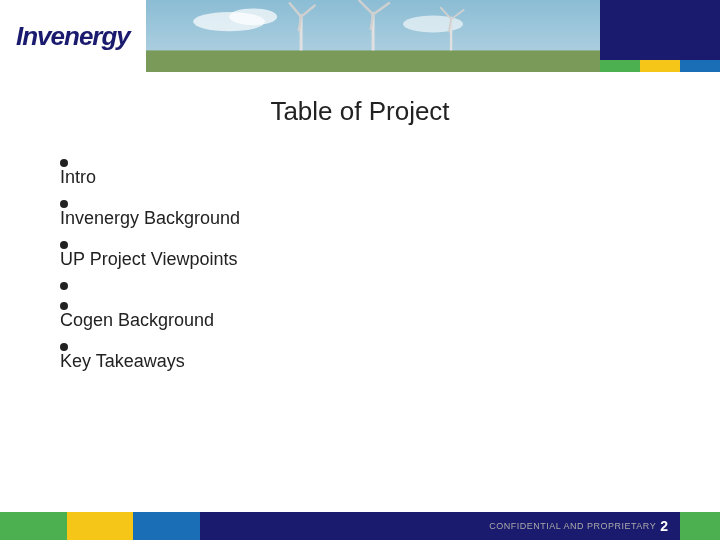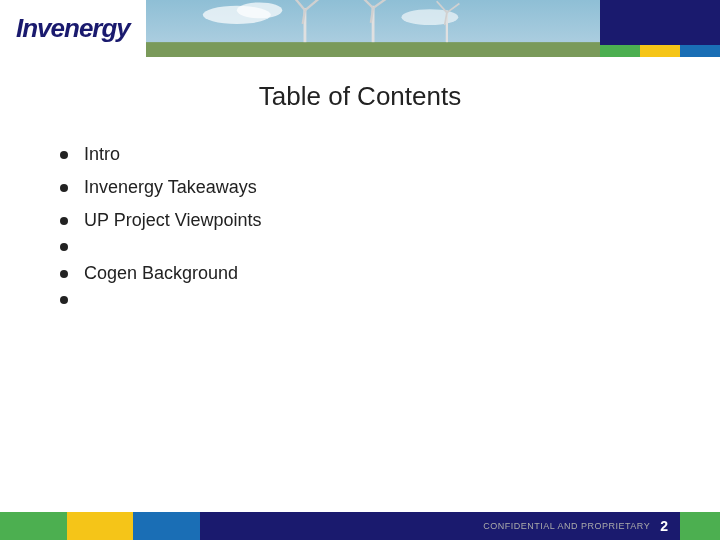--- a/index.html
+++ b/index.html
@@ -10,21 +10,21 @@
       background: #ffffff;
       font-family: Arial, Helvetica, sans-serif;
       position: relative;
       overflow: hidden;
     }
 
     
     .header {
       display: flex;
       align-items: stretch;
-      height: 57px;
+      height: 72px;
       width: 100%;
     }
 
     .header-logo {
       display: flex;
       align-items: center;
       padding: 8px 16px;
       flex: 0 0 auto;
     }
 
@@ -86,24 +86,25 @@
       padding: 10px 60px 10px 60px;
     }
 
     .toc-list {
       list-style: none;
       padding: 0;
     }
 
     .toc-list li {
       display: flex;
-      align-items: center;
+      align-items: flex-start;
       padding: 6px 0;
       font-size: 18px;
       color: #222222;
+      flex-direction: column;
     }
 
     .bullet {
       width: 8px;
       height: 8px;
       border-radius: 50%;
       background: #222222;
       margin-right: 16px;
       flex-shrink: 0;
     }
@@ -134,21 +135,21 @@
       background: #1a1a6e;
       height: 100%;
     }
 
     .footer-right {
       display: flex;
       align-items: center;
       background: #1a1a6e;
       padding: 0 12px;
       height: 100%;
-      gap: 10px;
+      gap: 4px;
     }
 
     .footer-confidential {
       color: #aaaaaa;
       font-size: 9px;
       letter-spacing: 0.5px;
       white-space: nowrap;
     }
 
     .footer-page {
@@ -209,46 +210,47 @@
     <div class="bar-top-right"></div>
     <div class="bar-bottom-right">
       <div class="bar-green"></div>
       <div class="bar-yellow"></div>
       <div class="bar-blue-mid"></div>
     </div>
   </div>
 </div>
 
 <div class="title-section">
-  <h1>Table of Contents</h1>
+  <h1>Table of Project</h1>
 </div>
 
 <div class="content">
   <ul class="toc-list" id="toc-list">
   <li>
         <span class="bullet"></span>
         <span>Intro</span>
       </li>
       <li>
         <span class="bullet"></span>
-        <span>Invenergy Takeaways</span>
+        <span>Invenergy Background</span>
       </li>
       <li>
         <span class="bullet"></span>
         <span>UP Project Viewpoints</span>
       </li>
       <li>
         <span class="bullet"></span>
       </li>
       <li>
         <span class="bullet"></span>
         <span>Cogen Background</span>
       </li>
       <li>
         <span class="bullet"></span>
+        <span>Key Takeaways</span>
       </li>
     </ul>
 </div>
 
 <div class="footer">
   <div class="footer-bars">
     <div class="footer-bar-green"></div>
     <div class="footer-bar-yellow"></div>
     <div class="footer-bar-blue"></div>
   </div>

